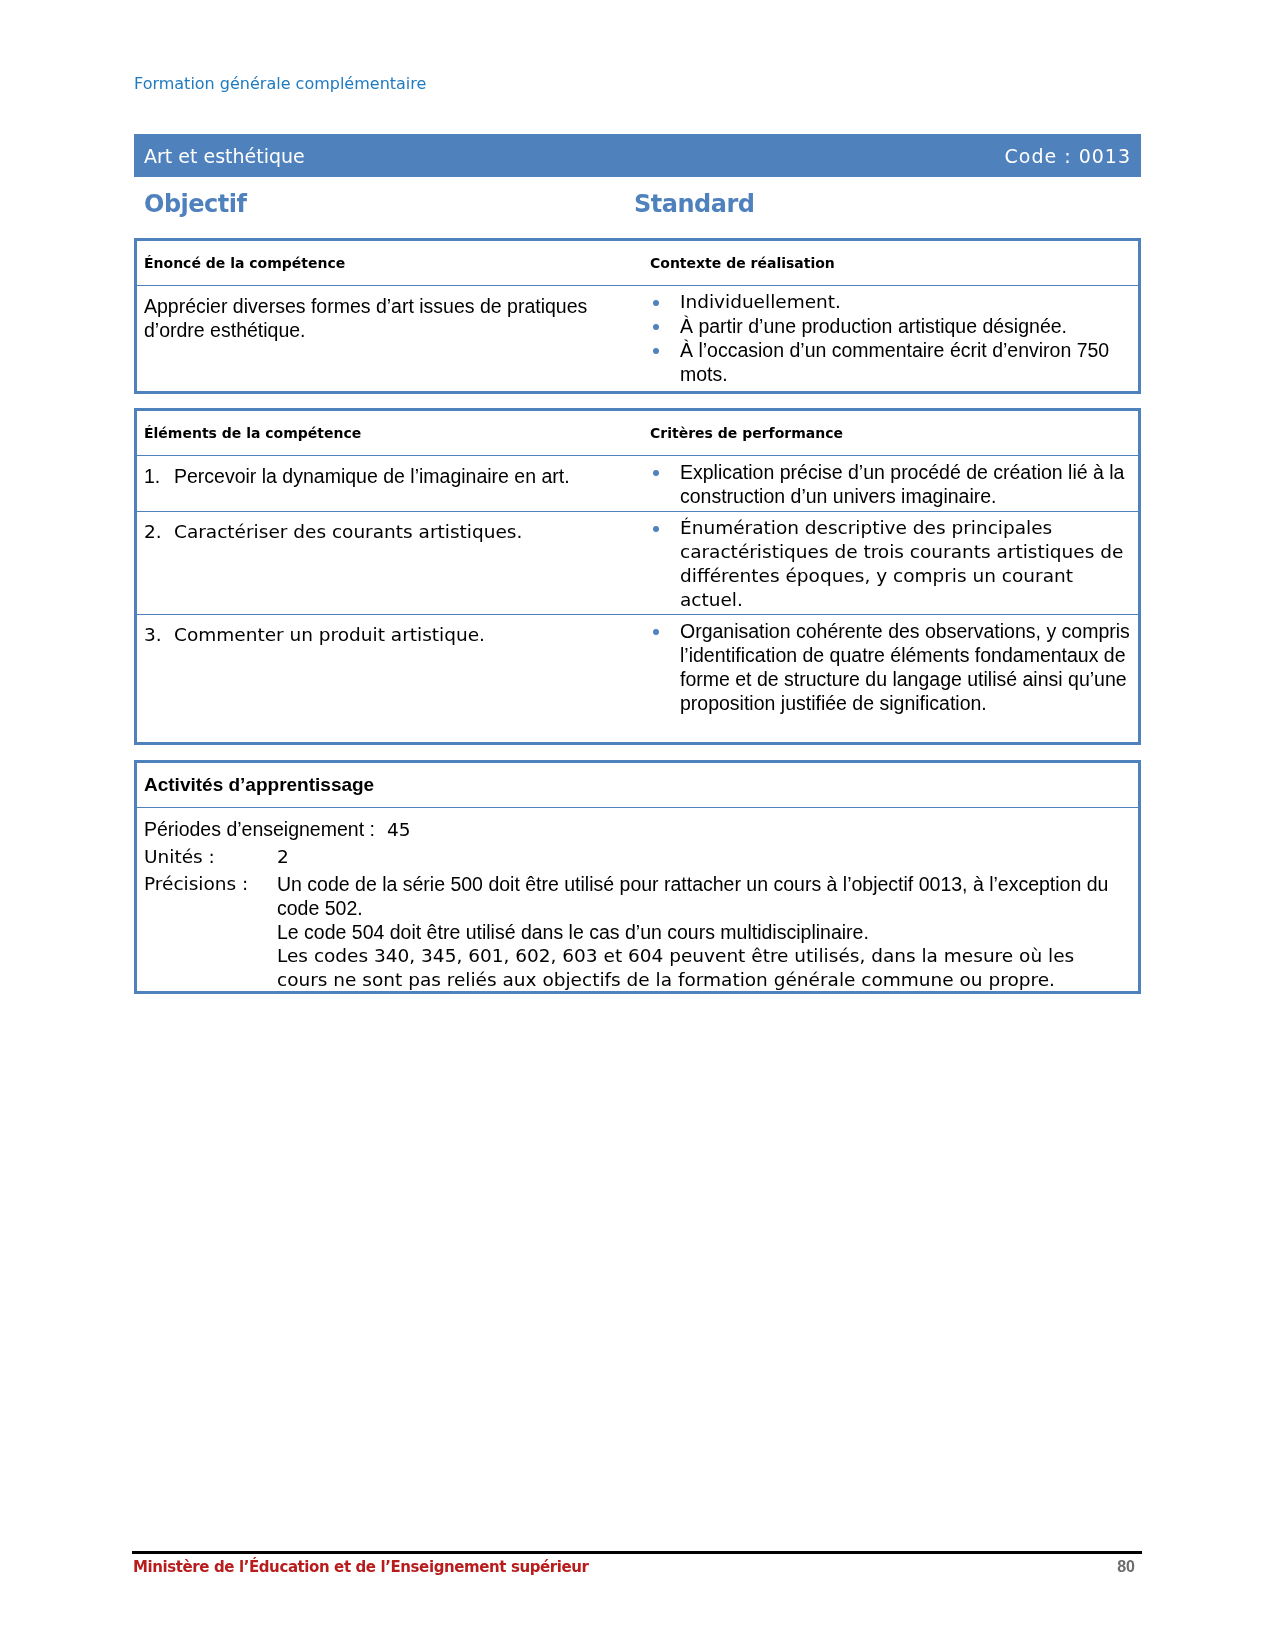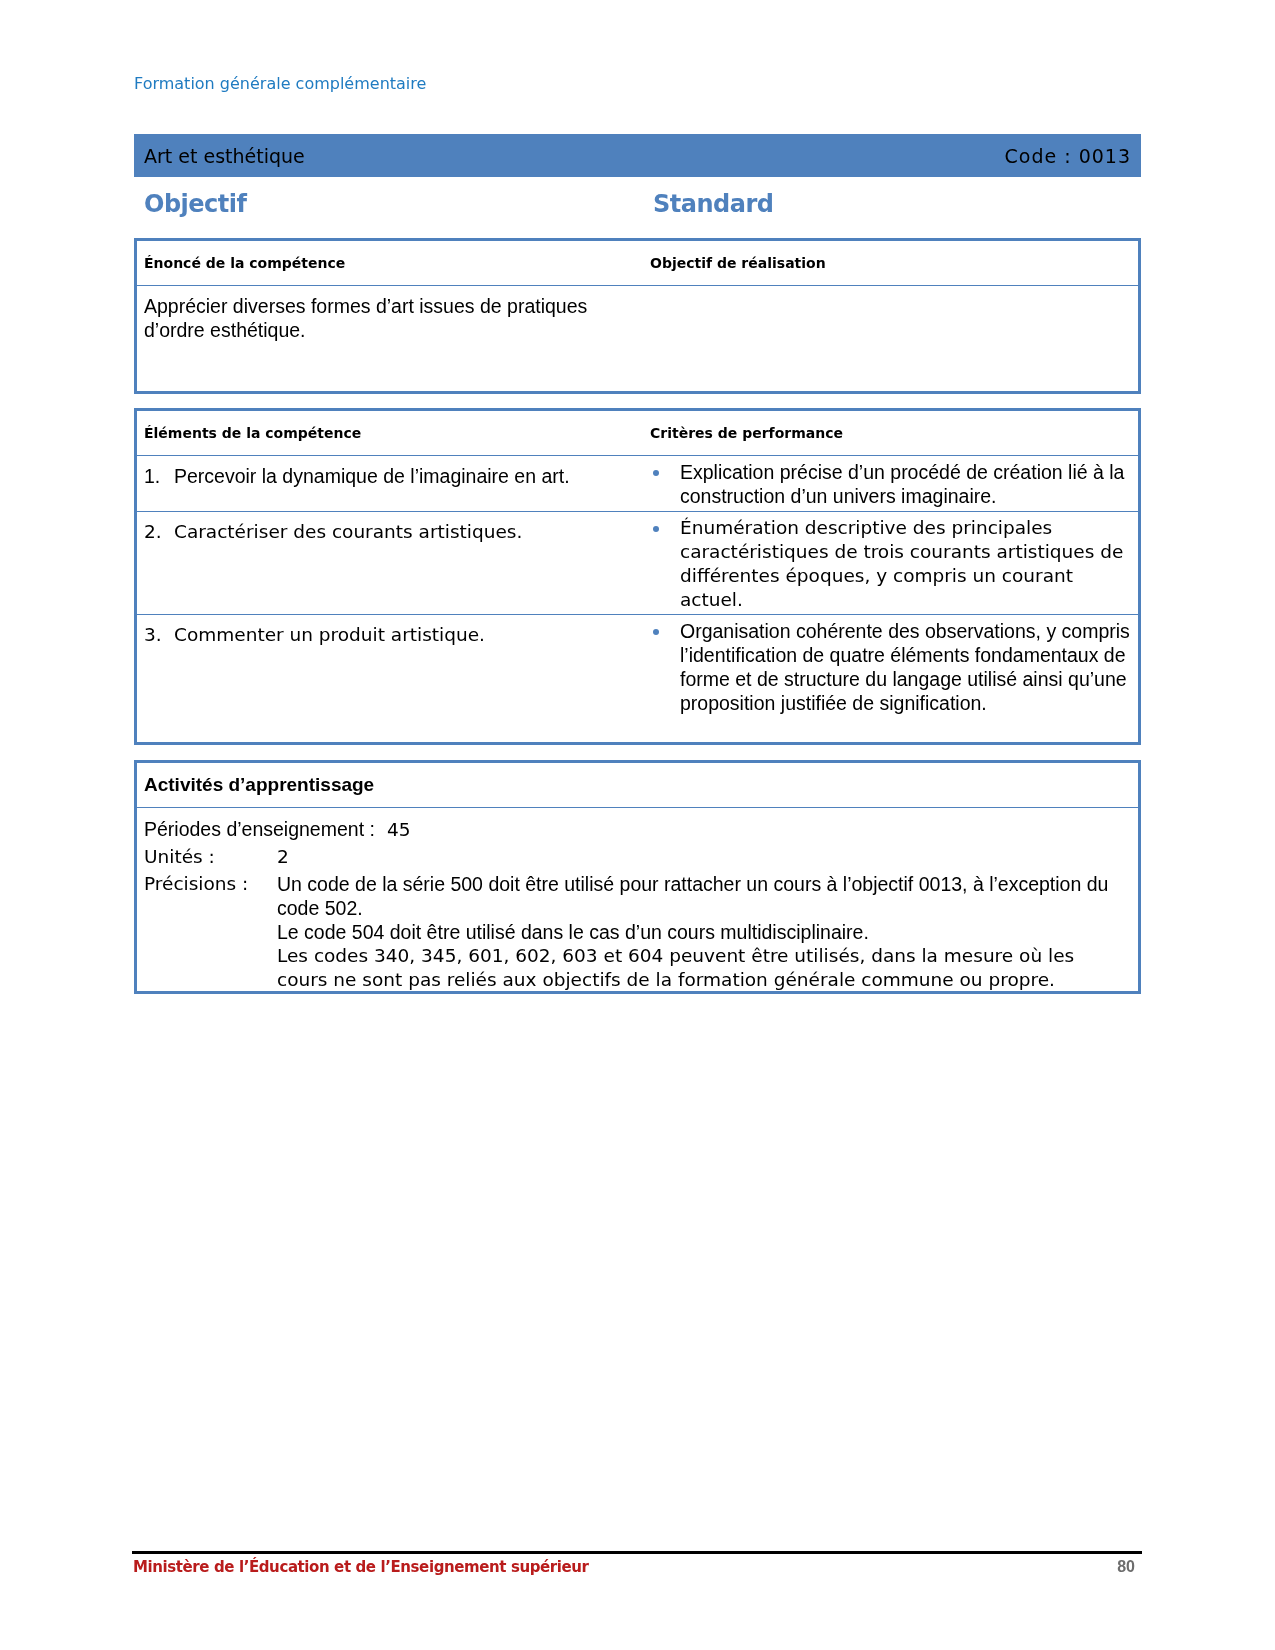--- a/index.html
+++ b/index.html
@@ -5,33 +5,33 @@
   * { box-sizing: border-box; margin: 0; padding: 0; }
   html, body { width: 1275px; height: 1650px; background: #ffffff; }
   body { position: relative; font-family: "DejaVu Sans", sans-serif; color: #000; overflow: hidden; }
 
   .running-header {
     position: absolute; left: 134px; top: 74px;
     font-family: "DejaVu Sans", sans-serif; font-size: 16px; color: #1f7bc1;
   }
   .title-bar {
     position: absolute; left: 134px; top: 134px; width: 1007px; height: 43px;
-    background: #4f81bd; color: #000000;
+    background: #4f81bd; color: #ffffff;
     display: flex; justify-content: space-between; align-items: center;
     padding: 0 10px; font-size: 19px;
   }
   .title-bar .code { letter-spacing: 1px; }
 
   .col-heading {
     position: absolute; top: 190px;
     font-family: "DejaVu Sans", sans-serif; font-weight: bold; font-size: 24px;
     color: #4f81bd; letter-spacing: -0.5px;
   }
   .col-heading.obj { left: 144px; }
-  .col-heading.std { left: 653px; }
+  .col-heading.std { left: 634px; }
 
   .box {
     position: absolute; left: 134px; width: 1007px;
     border: 3px solid #4f81bd; background: #fff;
   }
   .box .row { display: flex; border-top: 1px solid #4f81bd; }
   .box .row:first-child { border-top: none; }
   .box .cell-left { width: 506px; padding: 4px 8px 4px 7px; }
   .box .cell-right { flex: 1; padding: 4px 8px 4px 7px; }
 
@@ -75,24 +75,31 @@
   <span>Art et esthétique</span>
   <span class="code">Code : 0013</span>
 </div>
 
 <div class="col-heading obj">Objectif</div>
 <div class="col-heading std">Standard</div>
 
 <div class="box" style="top:238px; height:156px;">
   <div class="row">
     <div class="cell-left hdr">Énoncé de la compétence</div>
-    <div class="cell-right hdr">Objectif de réalisation</div>
+    <div class="cell-right hdr">Contexte de réalisation</div>
   </div>
   <div class="row">
     <div class="cell-left body-text" style="padding-top:8px;">Apprécier diverses formes d’art issues de pratiques d’ordre esthétique.</div>
+    <div class="cell-right body-text" style="padding-top:4px;">
+      <ul class="bullets">
+        <li class="dv">Individuellement.</li>
+        <li>À partir d’une production artistique désignée.</li>
+        <li>À l’occasion d’un commentaire écrit d’environ 750 mots.</li>
+      </ul>
+    </div>
   </div>
 </div>
 
 <div class="box" style="top:408px; height:337px;">
   <div class="row">
     <div class="cell-left hdr">Éléments de la compétence</div>
     <div class="cell-right hdr">Critères de performance</div>
   </div>
   <div class="row" style="height:56px;">
     <div class="cell-left body-text num-item" style="padding-top:8px;">

